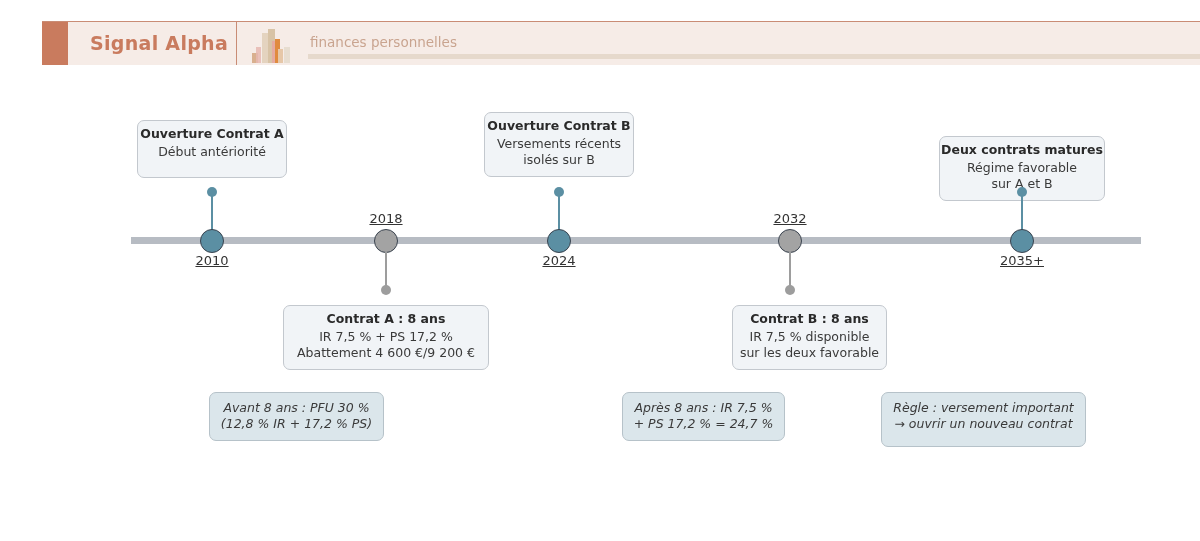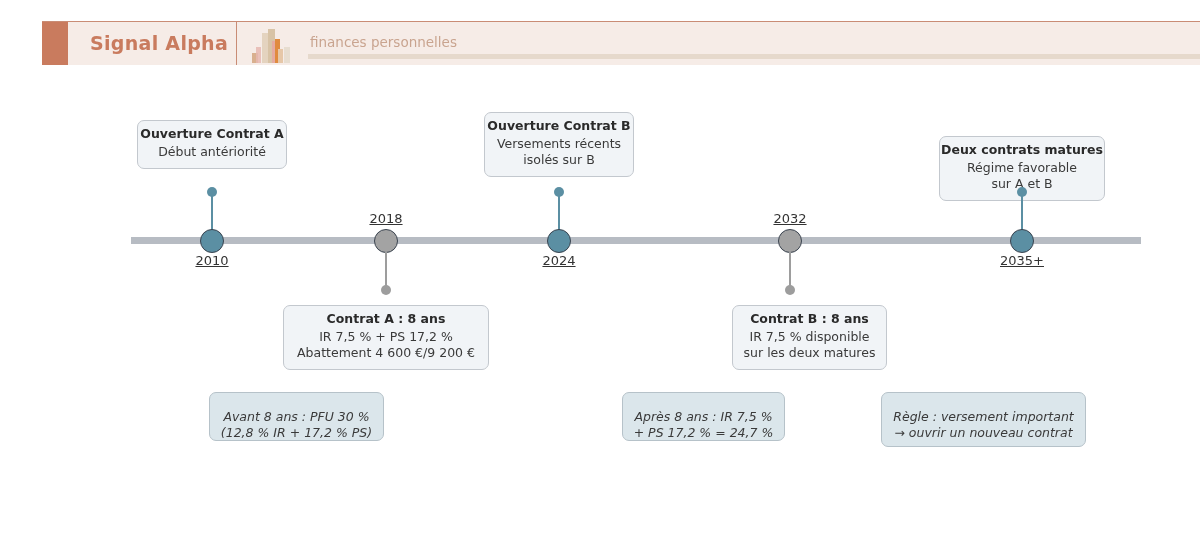--- a/index.html
+++ b/index.html
@@ -68,21 +68,21 @@
     text-align: center; font-family: "DejaVu Sans", sans-serif;
     font-size: 12.5px; color: #3a3a3a; line-height: 16px;
     padding-top: 5px;
   }
   .card .title { font-weight: bold; font-size: 12.5px; color: #2a2a2a; margin-bottom: 2px; }
   .note {
     position: absolute; box-sizing: border-box;
     background: #dbe6eb; border: 1.5px solid #b6c2c9; border-radius: 7px;
     text-align: center; font-family: "DejaVu Sans", sans-serif;
     font-style: italic; font-size: 12.5px; color: #3a3a3a; line-height: 16px;
-    padding-top: 16px;
+    padding-top: 7px;
   }
 </style>
 </head>
 <body>
 
 <div class="banner">
   <div class="banner-accent"></div>
   <div class="brand">Signal Alpha</div>
   <div class="banner-divider"></div>
   <div class="logo">
@@ -94,21 +94,21 @@
     <span style="left:27px;width:5px;height:24px;background:#e08b3f;"></span>
     <span style="left:30px;width:5px;height:14px;background:#e6c7a8;"></span>
     <span style="left:36px;width:6px;height:16px;background:#e7ddd0;"></span>
   </div>
   <div class="tagline">finances personnelles</div>
   <div class="tag-underline"></div>
 </div>
 
 <div class="axis"></div>
 
-<div class="card" style="left:137px;top:120px;width:150px;height:49px;">
+<div class="card" style="left:137px;top:120px;width:150px;height:58px;">
   <div class="title">Ouverture Contrat A</div>
   <div>Début antériorité</div>
 </div>
 <div class="dot teal" style="left:207px;top:187px;"></div>
 <div class="stem teal" style="left:211px;top:192px;height:38px;"></div>
 <div class="node teal" style="left:200px;top:229px;"></div>
 <div class="year" style="left:182px;top:253px;">2010</div>
 
 <div class="year" style="left:356px;top:211px;">2018</div>
 <div class="node grey" style="left:374px;top:229px;"></div>
@@ -130,21 +130,21 @@
 <div class="node teal" style="left:547px;top:229px;"></div>
 <div class="year" style="left:529px;top:253px;text-align:center;">2024</div>
 
 <div class="year" style="left:760px;top:211px;">2032</div>
 <div class="node grey" style="left:778px;top:229px;"></div>
 <div class="stem grey" style="left:789px;top:252px;height:36px;"></div>
 <div class="dot grey" style="left:785px;top:285px;"></div>
 <div class="card" style="left:732px;top:305px;width:155px;height:65px;">
   <div class="title">Contrat B : 8 ans</div>
   <div>IR 7,5 % disponible</div>
-  <div>sur les deux matures</div>
+  <div>sur les deux favorable</div>
 </div>
 
 <div class="card" style="left:939px;top:112px;width:166px;height:65px;margin-top:24px;">
   <div class="title">Deux contrats matures</div>
   <div>Régime favorable</div>
   <div>sur A et B</div>
 </div>
 <div class="dot teal" style="left:1017px;top:187px;"></div>
 <div class="stem teal" style="left:1021px;top:192px;height:38px;"></div>
 <div class="node teal" style="left:1010px;top:229px;"></div>

